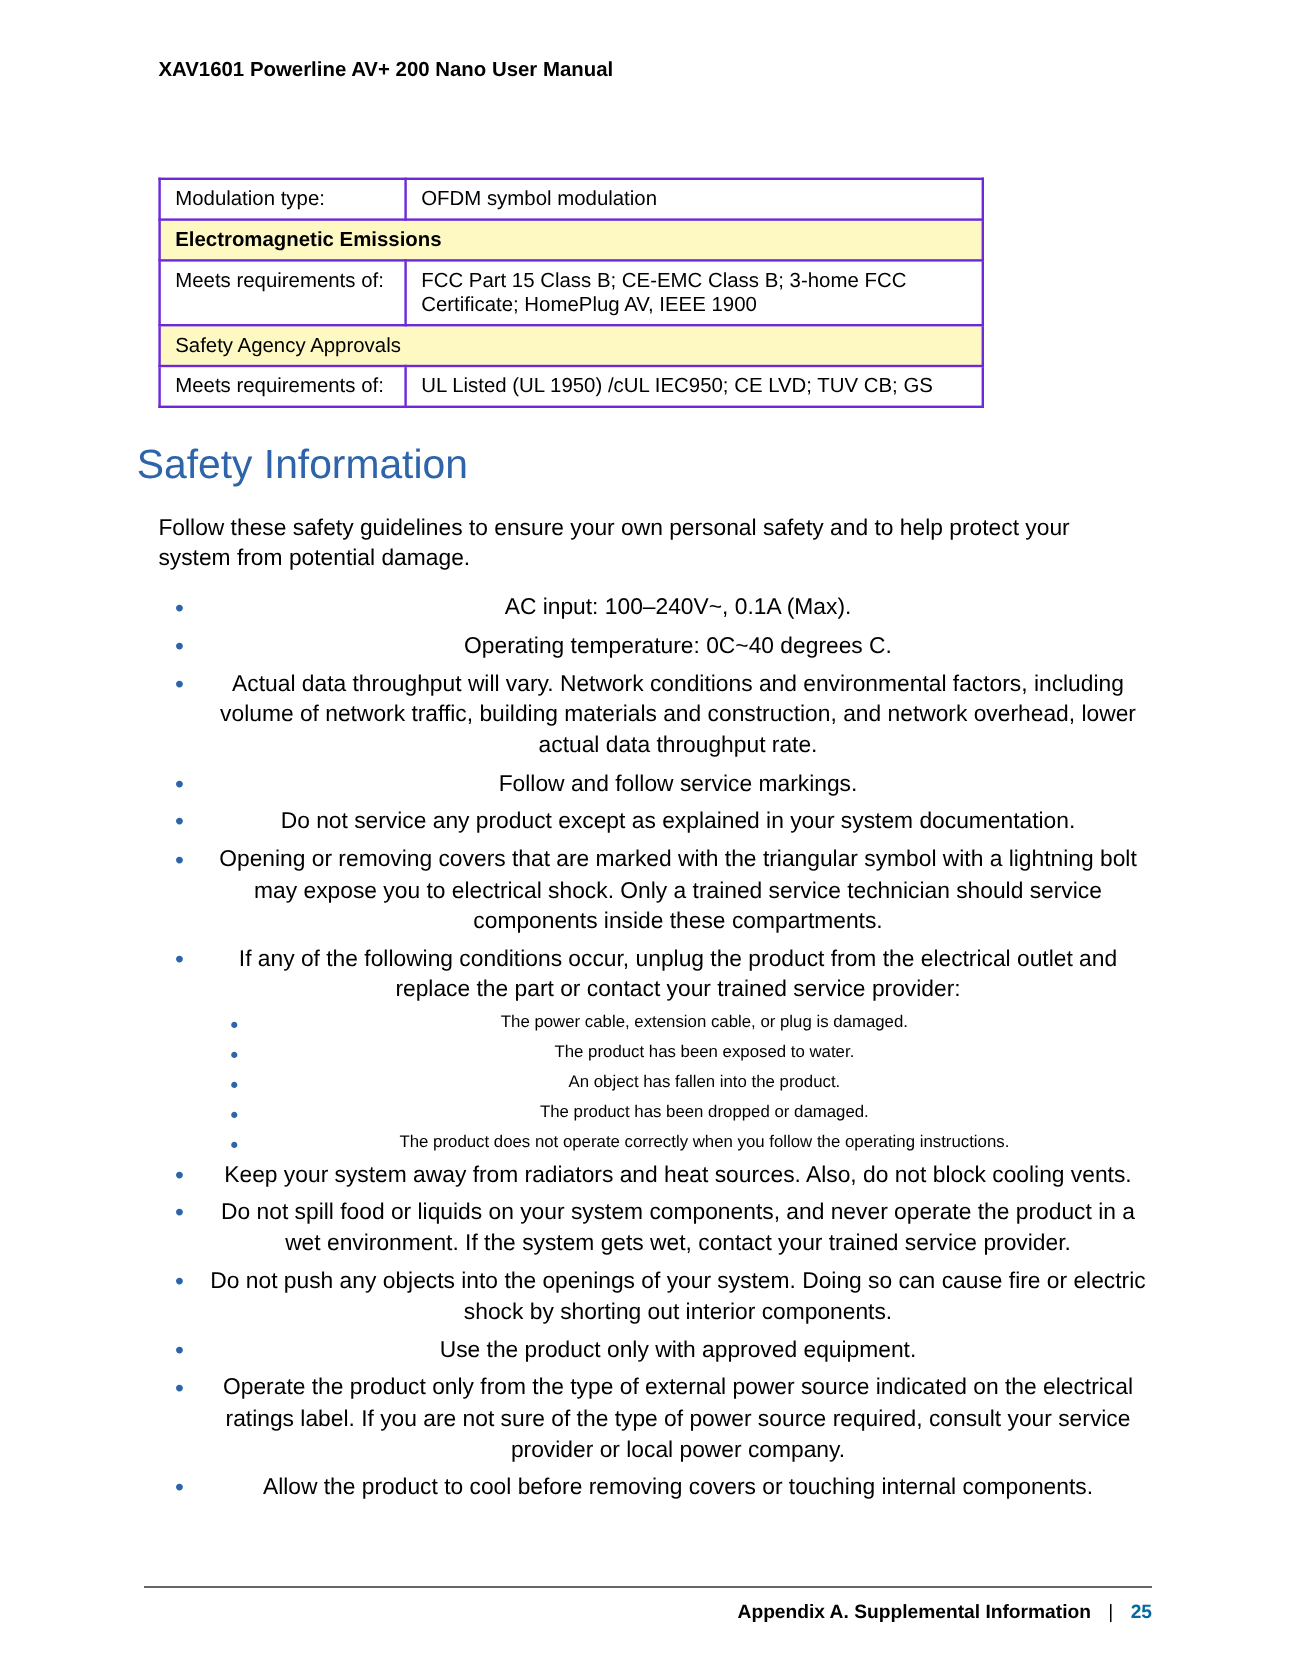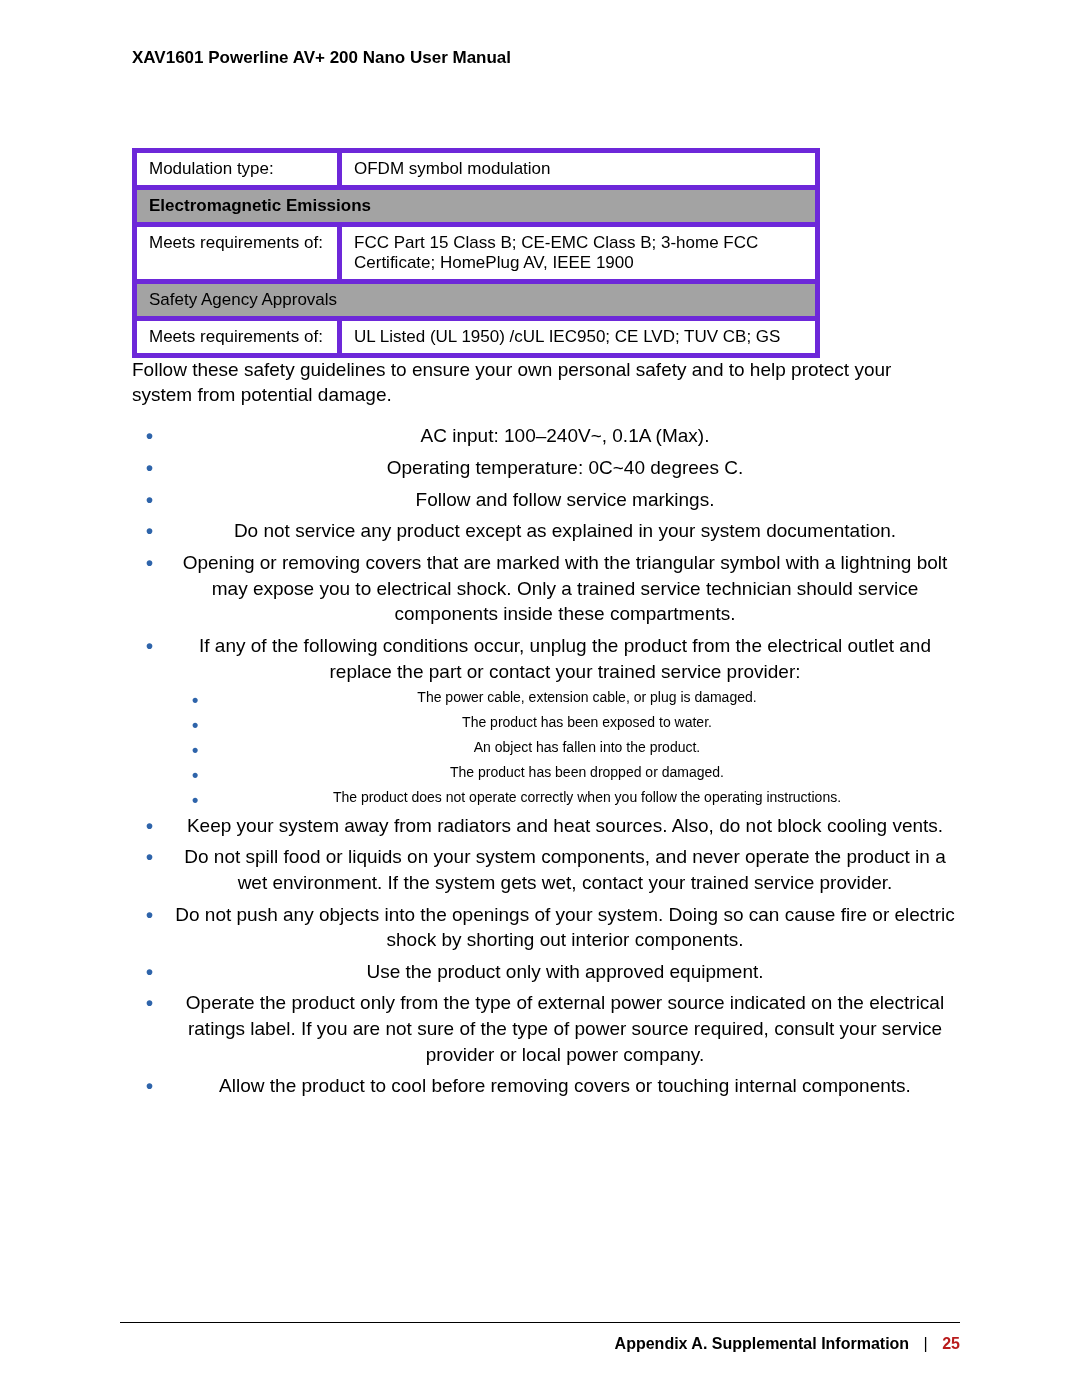--- a/index.html
+++ b/index.html
@@ -24,29 +24,29 @@
     margin-bottom: 80px;
   }
   .spec-table {
     width: 688px;
     margin-left: 132px;
     border-collapse: collapse;
     border: 1px solid #000;
     font-size: 17px;
   }
   .spec-table td {
-    border: 5px solid #6d28d9;
+    border: 2px solid #6d28d9;
     padding: 6px 12px;
     vertical-align: top;
   }
   .spec-table td.label-col {
     width: 205px;
   }
   .spec-table td.header-row {
-    background: #a3a3a3;
+    background: #fef9c3;
     font-weight: normal;
     color: #000;
   }
   .spec-table td.header-row.emph {
     font-weight: bold;
   }
   .section-title {
     margin-left: 114px;
     margin-top: 28px;
     margin-bottom: 22px;
@@ -118,21 +118,21 @@
     bottom: 44px;
     font-size: 16px;
     font-weight: bold;
     color: #000;
   }
   .footer .sep {
     font-weight: normal;
     padding: 0 10px;
   }
   .footer .pagenum {
-    color: #b91c1c;
+    color: #0369a1;
     font-weight: bold;
   }
 </style>
 </head>
 <body>
 
 <div class="page">
 
   <div class="doc-header">XAV1601 Powerline AV+ 200 Nano User Manual</div>
 
@@ -152,26 +152,28 @@
     <tr>
       <td colspan="2" class="header-row">Safety Agency Approvals</td>
     </tr>
     <tr>
       <td class="label-col">Meets requirements of:</td>
       <td>UL Listed (UL 1950) /cUL IEC950; CE LVD; TUV CB; GS</td>
     </tr>
   </tbody>
     </table>
 
+  <h1 class="section-title">Safety Information</h1>
 
   <p class="intro">Follow these safety guidelines to ensure your own personal safety and to help protect your system from potential damage.</p>
 
   <ul class="bullets">
     <li>AC input: 100–240V~, 0.1A (Max).</li>
     <li>Operating temperature: 0C~40 degrees C.</li>
+    <li>Actual data throughput will vary. Network conditions and environmental factors, including volume of network traffic, building materials and construction, and network overhead, lower actual data throughput rate.</li>
     <li>Follow and follow service markings.</li>
     <li>Do not service any product except as explained in your system documentation.</li>
     <li>Opening or removing covers that are marked with the triangular symbol with a lightning bolt may expose you to electrical shock. Only a trained service technician should service components inside these compartments.</li>
     <li>
       <span>If any of the following conditions occur, unplug the product from the electrical outlet and replace the part or contact your trained service provider:</span>
       <ul class="sub-bullets">
         <li>The power cable, extension cable, or plug is damaged.</li>
         <li>The product has been exposed to water.</li>
         <li>An object has fallen into the product.</li>
         <li>The product has been dropped or damaged.</li>

